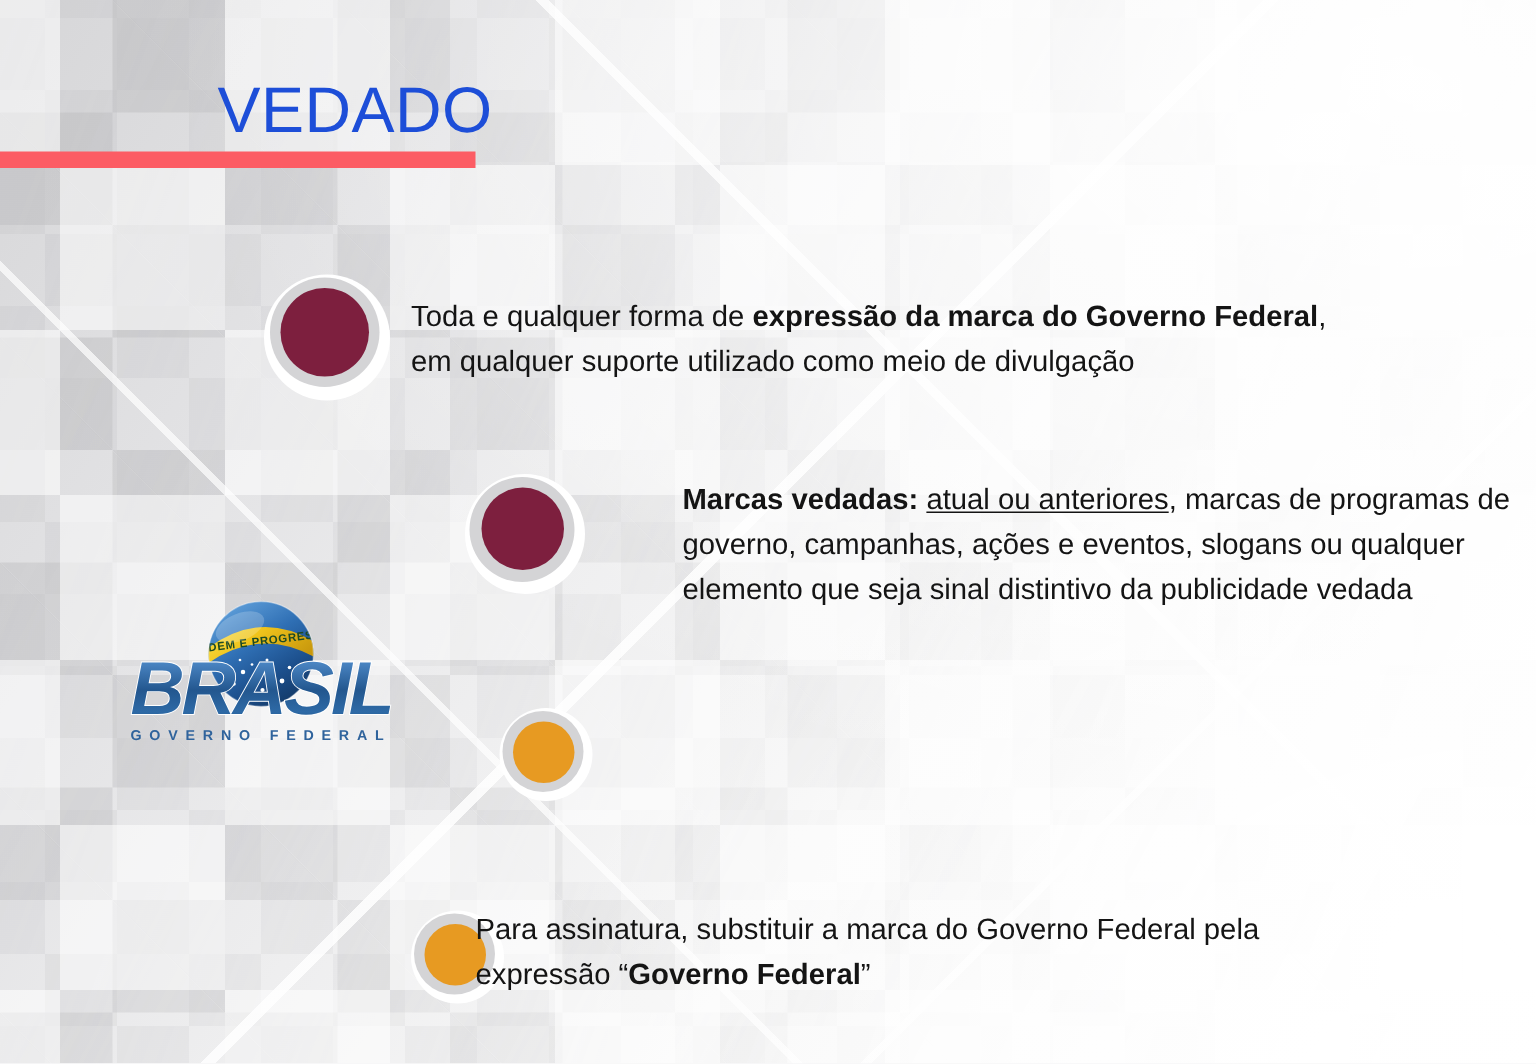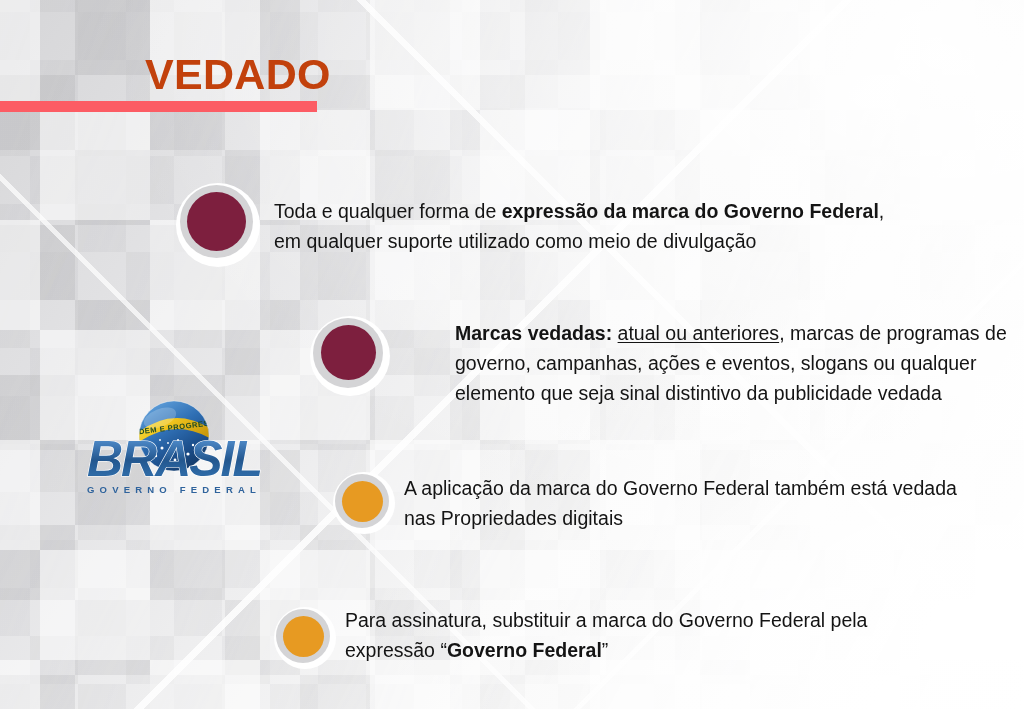--- a/index.html
+++ b/index.html
@@ -75,22 +75,22 @@
       radial-gradient(120% 110% at 100% 95%, rgba(255,255,255,0.85) 0%, rgba(255,255,255,0) 55%);
   }
 
   
   .title {
     position: absolute;
     left: 145px;
     top: 52px;
     font-size: 43px;
     line-height: 1.06;
-    font-weight: 700;
-    color: #c2410c;
+    font-weight: 400;
+    color: #1d4ed8;
     letter-spacing: 0.3px;
     white-space: nowrap;
   }
   .title-rule {
     position: absolute;
     left: 0;
     top: 101px;
     width: 317px;
     height: 11px;
     background: #fc5c64;
@@ -243,22 +243,21 @@
     <span class="bullet-dot dot-ring"></span>
     <span class="bullet-dot dot-core" style="background: rgb(125, 31, 62);"></span>
   </div>
   <div class="bullet-text" id="t2" style="left:409px; top:318px; width:600px;margin-left:46px;"><b>Marcas vedadas:</b><span>  </span><u>atual ou anteriores</u><span>, marcas de programas de governo, campanhas, ações e eventos, slogans ou qualquer elemento que seja sinal distintivo da publicidade vedada</span></div>
 
   <div class="bullet" id="b3" style="left:333px; top:472px;">
     <span class="bullet-dot dot-outer"></span>
     <span class="bullet-dot dot-ring"></span>
     <span class="bullet-dot dot-core orange" style="background: rgb(231, 154, 34);"></span>
   </div>
-  <div class="bullet-text" id="t3" style="left:404px; top:473px; width:560px;"><span>A aplicação da marca do Governo Federal também está vedada nas Propriedades digitais</span></div>
 
   <div class="bullet" id="b4" style="left:274px; top:607px;">
     <span class="bullet-dot dot-outer"></span>
     <span class="bullet-dot dot-ring"></span>
     <span class="bullet-dot dot-core orange" style="background: rgb(231, 154, 34);"></span>
   </div>
-  <div class="bullet-text" id="t4" style="left:345px; top:605px; width:560px;"><span>Para assinatura, substituir a marca do Governo Federal pela expressão “</span><b>Governo Federal</b><span>”</span></div>
+  <div class="bullet-text" id="t4" style="left:317px; top:605px; width:560px;"><span>Para assinatura, substituir a marca do Governo Federal pela expressão “</span><b>Governo Federal</b><span>”</span></div>
 
 </div>
 
 </body></html>

